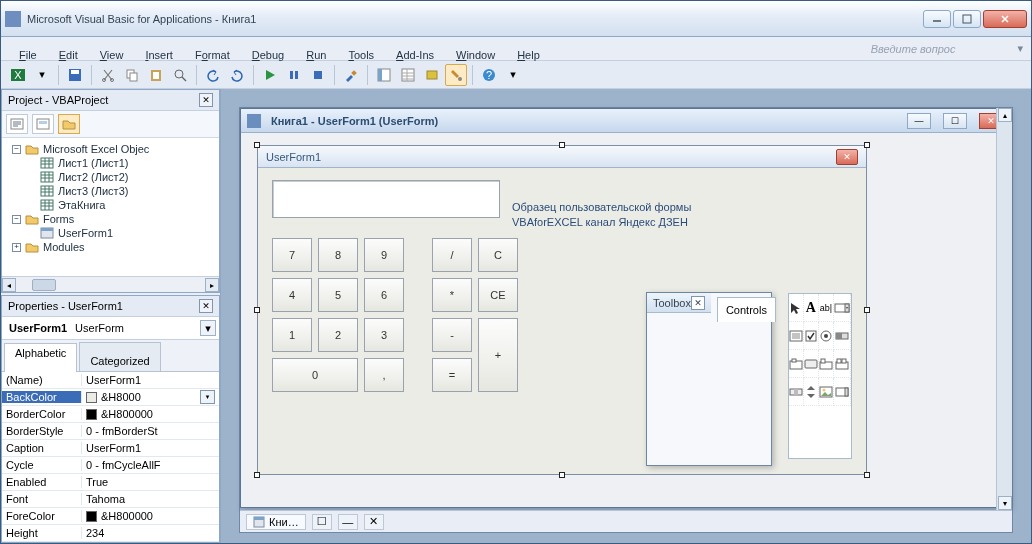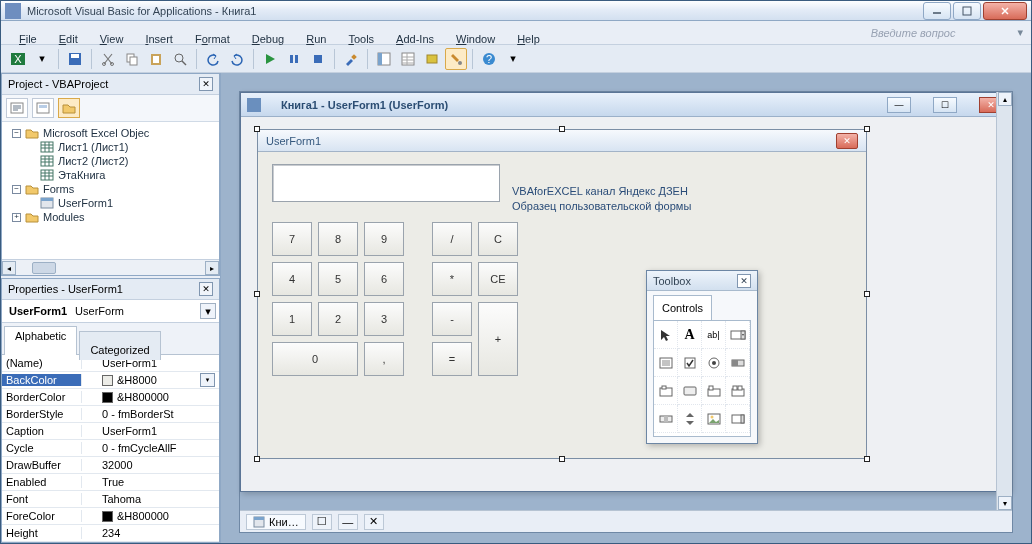--- a/index.html
+++ b/index.html
@@ -1,19 +1,19 @@
 <!DOCTYPE html>
 <html><head>
 <meta charset="utf-8">
 <style>
 * { box-sizing: border-box; margin: 0; padding: 0; font-family: Tahoma, sans-serif; font-size: 11px; }
 body { background: #fff; width: 1032px; height: 544px; overflow: hidden; }
 
 .app-window { width: 100%; height: 100%; border: 1px solid #395b7f; display: flex; flex-direction: column; }
-.titlebar { height: 20px; background: linear-gradient(#fdfeff, #e4ecf7 45%, #d3e0f0); display: flex; align-items: center; padding: 0 4px; border-bottom: 1px solid #8fa8c5; }
+.titlebar { height: 36px; background: linear-gradient(#fdfeff, #e4ecf7 45%, #d3e0f0); display: flex; align-items: center; padding: 0 4px; border-bottom: 1px solid #8fa8c5; }
 .titlebar .icon { width: 16px; height: 16px; margin-right: 6px; background: #6e8ebf; display: inline-block; }
 .titlebar .title { color: #345; }
 .titlebar .spacer { flex: 1; }
 .win-buttons { display: flex; gap: 2px; }
 .win-btn { width: 28px; height: 18px; border: 1px solid #8fa8c5; border-radius: 3px; background: linear-gradient(#f7fbff,#d6e4f3); display: flex; align-items: center; justify-content: center; font-size: 10px; color: #456; }
 .win-btn.close { width: 44px; background: linear-gradient(#f3b2a8,#d86b59); color: #fff; border-color: #a04030; }
 .win-btn.close svg path { stroke: #fff; }
 
 .menubar { height: 24px; background: #e9eef6; border-bottom: 1px solid #c4d0df; display: flex; align-items: center; padding: 0 8px; gap: 2px; }
 .menubar .mi { padding: 3px 10px; color: #234; cursor: default; margin-top: 12px; }
@@ -49,35 +49,35 @@
 .scroll-stub .arrow.l { left: 0; }
 .scroll-stub .arrow.r { right: 0; }
 
 .props-combo { display: flex; padding: 3px; border-bottom: 1px solid #c4d0df; background: #fff; }
 .props-combo .pcname { font-weight: bold; padding: 2px 4px; }
 .props-combo .pctype { padding: 2px 4px; flex: 1; }
 .props-combo .pcarr { width: 16px; border: 1px solid #a0b0c2; display: flex; align-items: center; justify-content: center; background: #eef3fa; }
 
 .ptabs { display: flex; padding: 2px 2px 0 2px; background: #eef2f8; }
 .ptab { padding: 3px 10px 4px 10px; border: 1px solid #b6c3d2; background: #fff; border-bottom: none; position: relative; top: 1px; margin-right: 2px; }
-.ptab.inactive { background: #e4ebf3; top: 6px; padding-top: 12px; }
+.ptab.inactive { background: #e4ebf3; top: 0; padding-top: 12px; }
 
 .pgrid { flex: 1; overflow: auto; border-top: 1px solid #b6c3d2; }
-.prow { display: flex; border-bottom: 1px solid #e2e8ef; height: 17px; align-items: center; gap: 16px; }
+.prow { display: flex; border-bottom: 1px solid #e2e8ef; height: 17px; align-items: center; }
 .prow.sel .pkey { background: #3a6cb8; color: #fff; }
 .pkey { width: 80px; padding: 0 4px; border-right: 1px solid #e2e8ef; overflow: hidden; white-space: nowrap; }
 .pval { flex: 1; padding: 0 4px; overflow: hidden; white-space: nowrap; display: flex; align-items: center; gap: 4px; }
 .swatch { width: 11px; height: 11px; border: 1px solid #666; display: inline-block; }
 .pval .dd { margin-left: auto; width: 15px; height: 14px; border: 1px solid #8096b0; background: #eef3fa; display: flex; align-items: center; justify-content: center; font-size: 7px; }
 
 .mdi { flex: 1; background: #9db3cc; position: relative; overflow: hidden; }
 .mdi-inner { position: absolute; left: 18px; top: 18px; right: 18px; bottom: 10px; border: 1px solid #6f88a5; background: #9db3cc; }
 
 .form-win { position: absolute; left: 0; top: 0; width: 770px; height: 400px; border: 1px solid #5b7596; background: #fff; display: flex; flex-direction: column; box-shadow: 2px 2px 6px rgba(0,0,0,.2); }
-.form-win .chdr { height: 24px; background: linear-gradient(#e9f1fb,#c6d8ed); border-bottom: 1px solid #9bb0c9; display: flex; align-items: center; padding: 0 6px; gap: 20px; }
+.form-win .chdr { height: 24px; background: linear-gradient(#e9f1fb,#c6d8ed); border-bottom: 1px solid #9bb0c9; display: flex; align-items: center; padding: 0 6px; gap: 10px; }
 .chdr .cicn { width: 14px; height: 14px; background: #6a8fbe; }
 .chdr .cttl { color: #2b4d73; font-weight: bold; }
 .chdr .spacer { flex: 1; }
 .cwbtn { width: 24px; height: 16px; border: 1px solid #8fa8c5; background: linear-gradient(#f7fbff,#d6e4f3); margin-left: 2px; display: flex; align-items: center; justify-content: center; font-size: 9px; }
 .cwbtn.close { background: linear-gradient(#f3b2a8,#d86b59); color: #fff; border-color: #a04030; }
 
 .canvas { flex: 1; background-color: #eef0f3;
   background-image:
     linear-gradient(#d8dce1 0.5px, transparent 0.5px),
     linear-gradient(90deg, #d8dce1 0.5px, transparent 0.5px);
@@ -99,21 +99,21 @@
 .uf-title .ufc { margin-left: auto; width: 22px; height: 16px; background: linear-gradient(#f3b2a8,#d86b59); border: 1px solid #a04030; border-radius: 2px; display:flex;align-items:center;justify-content:center;color:#fff;font-size:9px;}
 .uf-body { flex: 1; position: relative; }
 .display { position: absolute; left: 14px; top: 12px; width: 228px; height: 38px; border: 1px solid #9aa3ad; background: #fff; box-shadow: inset 1px 1px 0 #c9ccd0; }
 .hint { position: absolute; left: 254px; top: 32px; color: #2a4c78; font-size: 11px; line-height: 1.35; }
 .calc { position: absolute; left: 14px; top: 70px; display: grid; grid-template-columns: repeat(3,40px) 16px 40px 40px; grid-auto-rows: 34px; gap: 6px; }
 .calc .k { border: 1px solid #9aa3ad; background: linear-gradient(#fcfcfc,#e7e7e1); display:flex; align-items:center; justify-content:center; color:#333; }
 .calc .gap { background: transparent; border: none; }
 .calc .tall { grid-row: span 2; }
 .calc .wide { grid-column: span 2; }
 
-.toolbox { position: absolute; left: 388px; top: 118px; width: 112px; height: 174px; border: 1px solid #6c86a4; background: #f6f8fb; box-shadow: 2px 2px 6px rgba(0,0,0,.25); display:flex; flex-direction:column; }
+.toolbox { position: absolute; left: 388px; top: 124px; width: 126px; height: 174px; border: 1px solid #6c86a4; background: #f6f8fb; box-shadow: 2px 2px 6px rgba(0,0,0,.25); display:flex; flex-direction:row; }
 .toolbox .tbh { height: 20px; background: linear-gradient(#eef4fb,#d2e0ef); border-bottom: 1px solid #a8bacd; display:flex; align-items:center; padding: 0 6px; color:#345;}
 .toolbox .tbh .tx { margin-left:auto; width:14px;height:14px;border:1px solid #8096b0;background:#fff;display:flex;align-items:center;justify-content:center;font-size:9px;}
 .toolbox .tbt { padding: 4px 6px 0 6px; }
 .toolbox .tbt .tab { display:inline-block; padding:6px 8px; border:1px solid #a8bacd; border-bottom:none; background:#fff;}
 .toolbox .grid { flex:1; margin: 0 6px 6px 6px; border:1px solid #a8bacd; background:#fff; display:grid; grid-template-columns:repeat(4,1fr); grid-auto-rows:28px; }
 .toolbox .grid .ti { display:flex; align-items:center; justify-content:center; border-right:1px dotted #e1e6ed; border-bottom:1px dotted #e1e6ed; }
 
 .taskbar { position: absolute; left: 0; right: 0; bottom: 0; height: 22px; background: #e9eef6; border-top: 1px solid #b6c3d2; display:flex; align-items:center; padding: 0 6px; gap:6px; }
 .taskbar .titem { display:flex; align-items:center; gap:4px; padding:1px 6px; border:1px solid #bcc8d6; background:#f7fafe; }
 .taskbar .tskbtn { width:20px; height:16px; border:1px solid #bcc8d6; background:#eef3fa; display:flex;align-items:center;justify-content:center;}
@@ -329,20 +329,28 @@
                 <path d="M1 4 H13 M1 7 H13 M5 1 V11 M9 1 V11" stroke="#476"></path>
               </svg>
               <span>Лист2 (Лист2)</span>
             </div>
           <div class="node">
               <span class="indent" style="width:30px"></span>
               <svg class="ticon">
                 <rect x="1" y="1" width="12" height="10" fill="#fff" stroke="#476"></rect>
                 <path d="M1 4 H13 M1 7 H13 M5 1 V11 M9 1 V11" stroke="#476"></path>
               </svg>
+              <span>Лист3 (Лист3)</span>
+            </div>
+          <div class="node">
+              <span class="indent" style="width:30px"></span>
+              <svg class="ticon">
+                <rect x="1" y="1" width="12" height="10" fill="#fff" stroke="#476"></rect>
+                <path d="M1 4 H13 M1 7 H13 M5 1 V11 M9 1 V11" stroke="#476"></path>
+              </svg>
               <span>ЭтаКнига</span>
             </div>
           <div class="node">
               <span class="indent" style="width:2px"></span>
               <span class="pm">−</span>
               <svg class="ticon">
                 <path d="M1 3 H6 L8 5 H13 V11 H1 Z" fill="#f2c96b" stroke="#b8903a"></path>
               </svg>
               <span>Forms</span>
             </div>
@@ -415,26 +423,20 @@
             <div class="prow">
               <div class="pkey">Caption</div>
               <div class="pval">
                 <span>UserForm1</span>
               </div>
             </div>
             <div class="prow">
               <div class="pkey">Cycle</div>
               <div class="pval">
                 <span>0 - fmCycleAllF</span>
-              </div>
-            </div>
-            <div class="prow">
-              <div class="pkey">DrawBuffer</div>
-              <div class="pval">
-                <span>32000</span>
               </div>
             </div>
             <div class="prow">
               <div class="pkey">Enabled</div>
               <div class="pval">
                 <span>True</span>
               </div>
             </div>
             <div class="prow">
               <div class="pkey">Font</div>
@@ -484,22 +486,22 @@
               <div class="handle br"></div>
 
               <div class="userform">
                 <div class="uf-title">
                   <span>UserForm1</span>
                   <span class="ufc">✕</span>
                 </div>
                 <div class="uf-body">
                   <div class="display"></div>
                   <div class="hint">
+                    <div>Образец пользовательской формы</div>
                     <div>VBAforEXCEL канал Яндекс ДЗЕН</div>
-                    <div>Образец пользовательской формы</div>
                   </div>
                   <div class="calc">
                     <div class="k">7</div>
                     <div class="k">8</div>
                     <div class="k">9</div>
                     <div class="gap"></div>
                     <div class="k">/</div>
                     <div class="k">C</div>
 
                     <div class="k">4</div>

